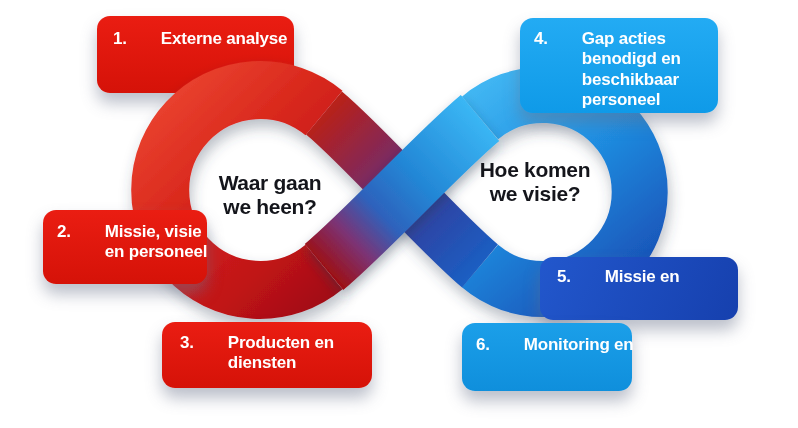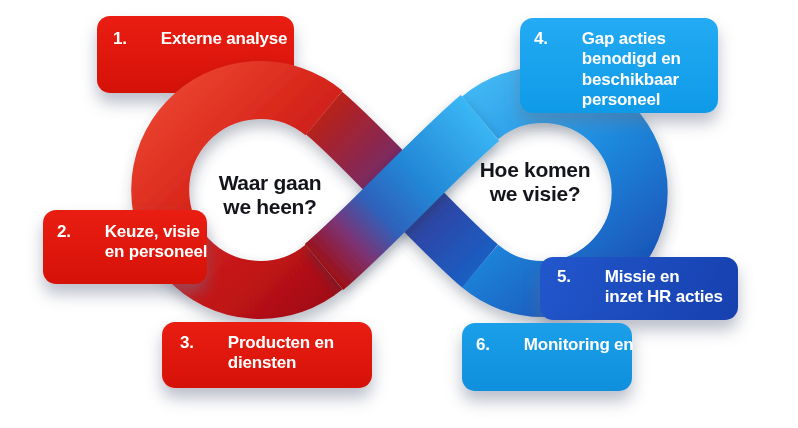--- a/index.html
+++ b/index.html
@@ -139,21 +139,21 @@
     <span class="ln">we heen?</span>
   </div>
   <div class="question q-right">
     <span class="ln">Hoe komen</span>
     <span class="ln">we visie?</span>
   </div>
 
   <div class="step-box box-2 theme-red">
     <span class="num">2.</span>
     <span class="lines">
-      <span class="ln">Keuze, visie</span>
+      <span class="ln">Missie, visie</span>
       <span class="ln">en personeel</span>
     </span>
   </div>
 
   <div class="step-box box-3 theme-red">
     <span class="num">3.</span>
     <span class="lines">
       <span class="ln">Producten en</span>
       <span class="ln">diensten</span>
     </span>
@@ -166,21 +166,20 @@
       <span class="ln">benodigd en</span>
       <span class="ln">beschikbaar</span>
       <span class="ln">personeel</span>
     </span>
   </div>
 
   <div class="step-box box-5 theme-darkblue">
     <span class="num">5.</span>
     <span class="lines">
       <span class="ln">Missie en</span>
-      <span class="ln">inzet HR acties</span>
     </span>
   </div>
 
   <div class="step-box box-6 theme-lightblue">
     <span class="num">6.</span>
     <span class="lines">
       <span class="ln">Monitoring en</span>
     </span>
   </div>
 

